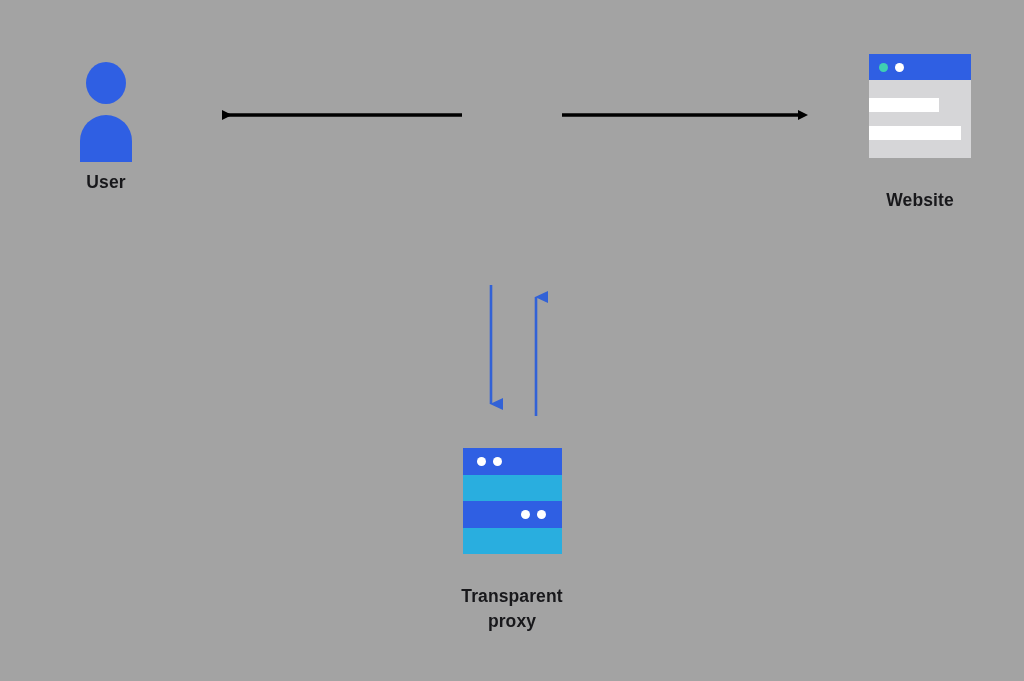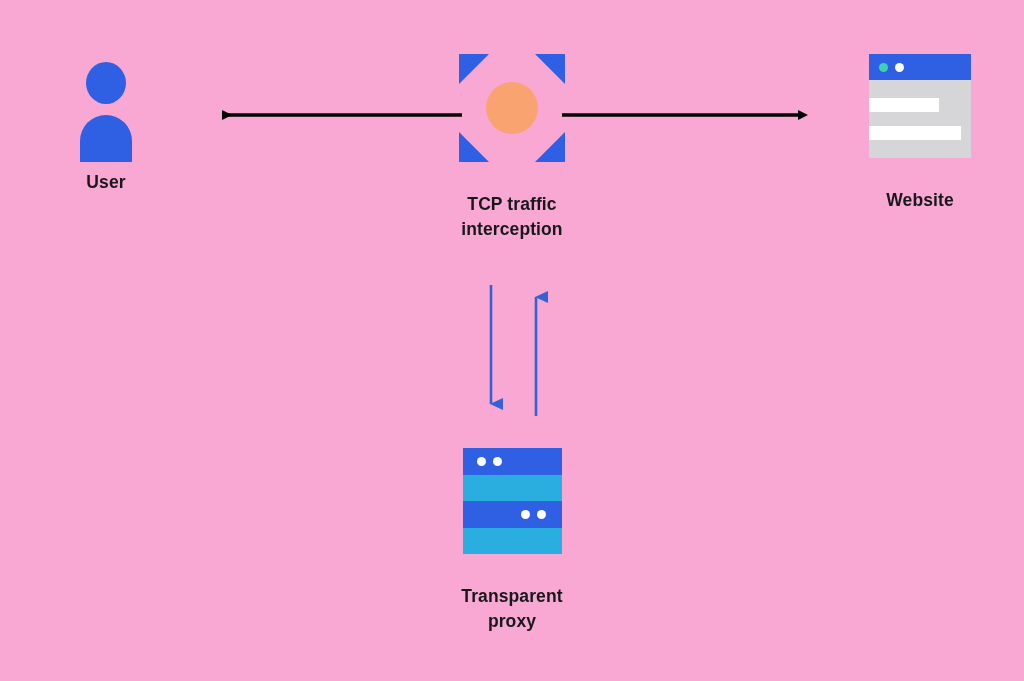--- a/index.html
+++ b/index.html
@@ -11,21 +11,21 @@
     width: 1024px;
     height: 681px;
     background: #ffffff;
     font-family: "Liberation Sans", "DejaVu Sans", sans-serif;
     overflow: hidden;
   }
   #diagram {
     position: relative;
     width: 1024px;
     height: 681px;
-    background: #f9a8d4;
+    background: #a3a3a3;
   }
 
   
   .node {
     position: absolute;
     display: flex;
     flex-direction: column;
     align-items: center;
   }
   .node-label {
@@ -184,31 +184,20 @@
   </svg>
 
   <div class="node user-node">
     <div class="user-icon">
       <div class="user-head"></div>
       <div class="user-body"></div>
     </div>
     <div class="node-label">User</div>
   </div>
 
-  <div class="node intercept-node">
-    <div class="intercept-icon">
-      <span class="corner-tri tl"></span>
-      <span class="corner-tri tr"></span>
-      <span class="corner-tri bl"></span>
-      <span class="corner-tri br"></span>
-      <span class="intercept-dot"></span>
-    </div>
-    <div class="node-label">TCP traffic
-interception</div>
-  </div>
 
   <div class="node proxy-node">
     <div class="proxy-icon">
       <div class="proxy-band b1">
         <span class="srv-dot s1"></span>
         <span class="srv-dot s2"></span>
       </div>
       <div class="proxy-band b2">
         <span class="srv-dot s1"></span>
         <span class="srv-dot s2"></span>

